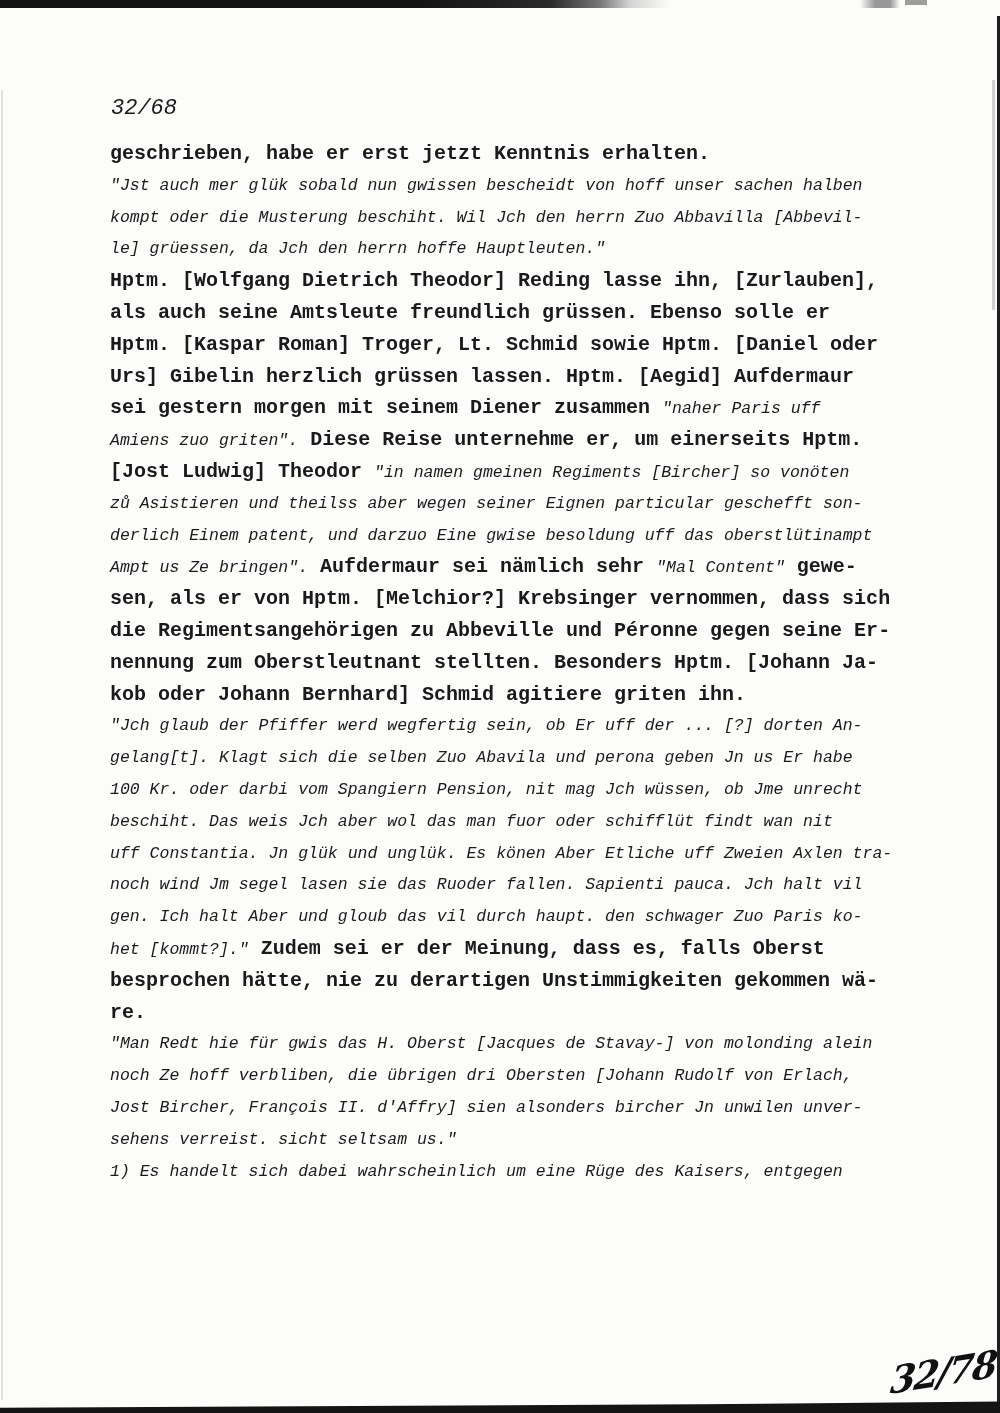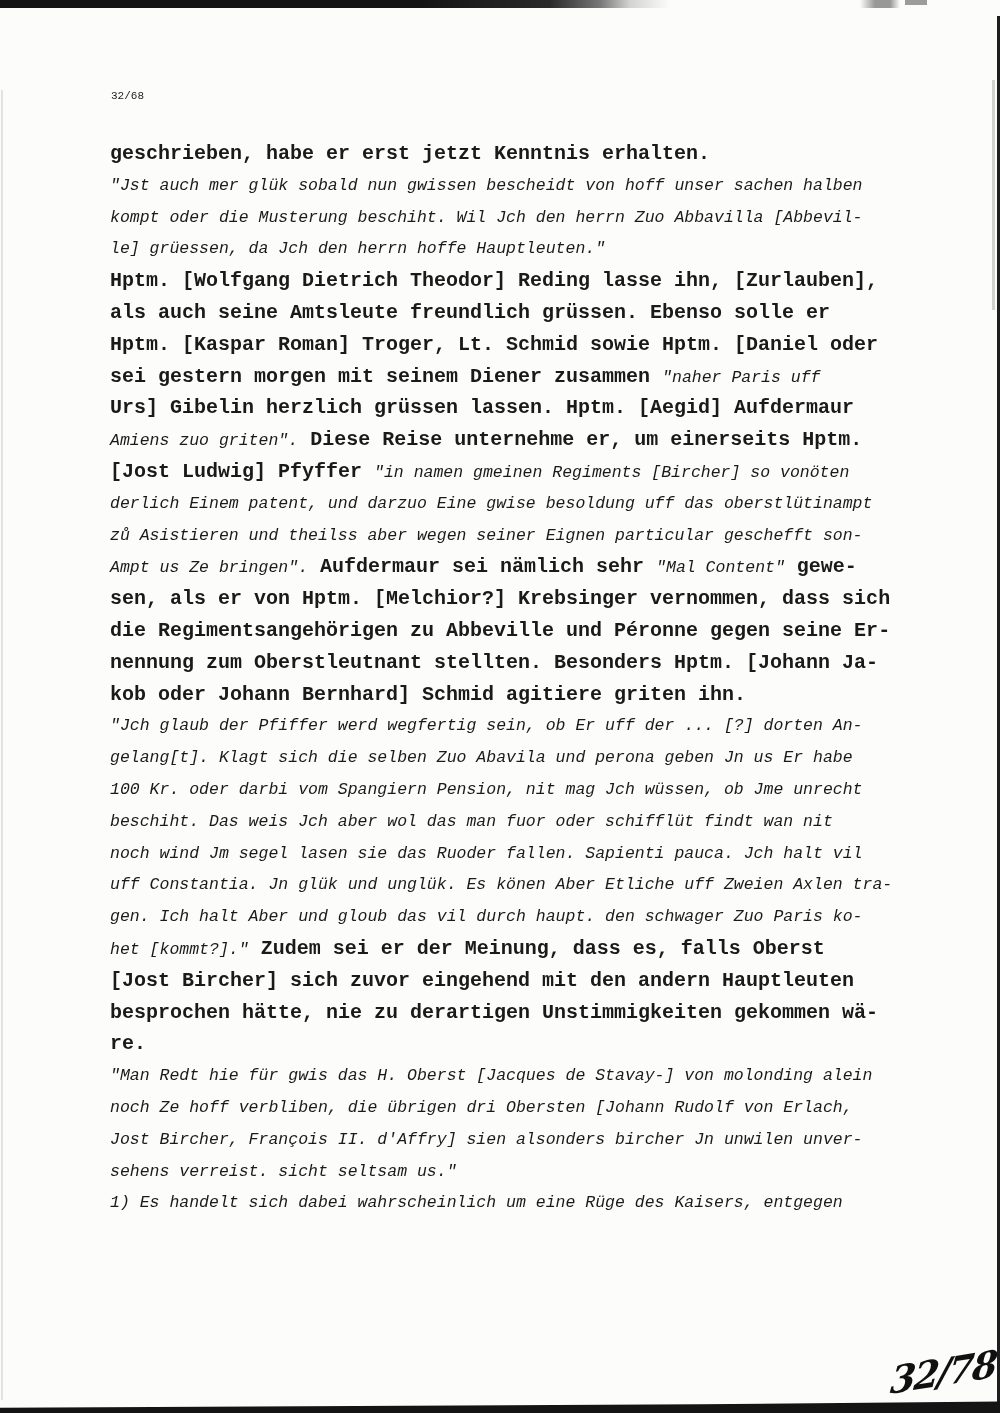--- a/index.html
+++ b/index.html
@@ -40,22 +40,22 @@
     position: absolute; top: 90px; left: 1px; width: 2px; height: 1310px;
     background: rgba(110,110,110,0.18);
   }
   .bottom-bar {
     position: absolute; bottom: 0; left: 0; width: 100%; height: 14px;
     background: #141414;
     clip-path: polygon(0 62%, 70% 38%, 100% 18%, 100% 100%, 0 100%);
   }
   
   .page-number {
-    position: absolute; left: 111px; top: 90px;
-    font-size: 11px;
+    position: absolute; left: 111px; top: 96px;
+    font-style: italic; font-size: 22px;
   }
   .text-block {
     position: absolute; left: 110px; top: 138px; width: 830px;
   }
   .line {
     height: 31.8px; line-height: 31.8px;
     white-space: pre;
   }
   .roman {
     font-size: 20px; font-weight: bold; letter-spacing: 0;
@@ -87,40 +87,39 @@
   <div class="page-number">32/68</div>
 
   <div class="text-block">
       <div class="line"><span class="roman">geschrieben, habe er erst jetzt Kenntnis erhalten.</span></div>
       <div class="line"><span class="italic">"Jst auch mer glük sobald nun gwissen bescheidt von hoff unser sachen halben</span></div>
       <div class="line"><span class="italic">kompt oder die Musterung beschiht. Wil Jch den herrn Zuo Abbavilla [Abbevil-</span></div>
       <div class="line"><span class="italic">le] grüessen, da Jch den herrn hoffe Hauptleuten."</span></div>
       <div class="line"><span class="roman">Hptm. [Wolfgang Dietrich Theodor] Reding lasse ihn, [Zurlauben],</span></div>
       <div class="line"><span class="roman">als auch seine Amtsleute freundlich grüssen. Ebenso solle er</span></div>
       <div class="line"><span class="roman">Hptm. [Kaspar Roman] Troger, Lt. Schmid sowie Hptm. [Daniel oder</span></div>
+      <div class="line"><span class="roman">Urs] Gibelin herzlich grüssen lassen. Hptm. [Aegid] Aufdermaur</span></div>
       <div class="line"><span class="roman">sei gestern morgen mit seinem Diener zusammen </span><span class="italic">"naher Paris uff</span></div>
-      <div class="line"><span class="roman">Urs] Gibelin herzlich grüssen lassen. Hptm. [Aegid] Aufdermaur</span></div>
       <div class="line"><span class="italic">Amiens zuo griten".</span><span class="roman"> Diese Reise unternehme er, um einerseits Hptm.</span></div>
-      <div class="line"><span class="roman">[Jost Ludwig] Pfyffer </span><span class="italic">"in namen gmeinen Regiments [Bircher] so vonöten</span></div>
+      <div class="line"><span class="roman">[Jost Ludwig] Theodor </span><span class="italic">"in namen gmeinen Regiments [Bircher] so vonöten</span></div>
+      <div class="line"><span class="italic">zů Asistieren und theilss aber wegen seiner Eignen particular geschefft son-</span></div>
       <div class="line"><span class="italic">derlich Einem patent, und darzuo Eine gwise besoldung uff das oberstlütinampt</span></div>
-      <div class="line"><span class="italic">zů Asistieren und theilss aber wegen seiner Eignen particular geschefft son-</span></div>
       <div class="line"><span class="italic">Ampt us Ze bringen".</span><span class="roman"> Aufdermaur sei nämlich sehr </span><span class="italic">"Mal Content"</span><span class="roman"> gewe-</span></div>
       <div class="line"><span class="roman">sen, als er von Hptm. [Melchior?] Krebsinger vernommen, dass sich</span></div>
       <div class="line"><span class="roman">die Regimentsangehörigen zu Abbeville und Péronne gegen seine Er-</span></div>
       <div class="line"><span class="roman">nennung zum Oberstleutnant stellten. Besonders Hptm. [Johann Ja-</span></div>
       <div class="line"><span class="roman">kob oder Johann Bernhard] Schmid agitiere griten ihn.</span></div>
       <div class="line"><span class="italic">"Jch glaub der Pfiffer werd wegfertig sein, ob Er uff der ... [?] dorten An-</span></div>
       <div class="line"><span class="italic">gelang[t]. Klagt sich die selben Zuo Abavila und perona geben Jn us Er habe</span></div>
       <div class="line"><span class="italic">100 Kr. oder darbi vom Spangiern Pension, nit mag Jch wüssen, ob Jme unrecht</span></div>
       <div class="line"><span class="italic">beschiht. Das weis Jch aber wol das man fuor oder schifflüt findt wan nit</span></div>
+      <div class="line"><span class="italic">uff Constantia. Jn glük und unglük. Es könen Aber Etliche uff Zweien Axlen tra-</span></div>
       <div class="line"><span class="italic">noch wind Jm segel lasen sie das Ruoder fallen. Sapienti pauca. Jch halt vil</span></div>
-      <div class="line"><span class="italic">uff Constantia. Jn glük und unglük. Es könen Aber Etliche uff Zweien Axlen tra-</span></div>
       <div class="line"><span class="italic">gen. Ich halt Aber und gloub das vil durch haupt. den schwager Zuo Paris ko-</span></div>
       <div class="line"><span class="italic">het [kommt?]."</span><span class="roman"> Zudem sei er der Meinung, dass es, falls Oberst</span></div>
-      <div class="line"><span class="roman">[Jost Bircher] sich zuvor eingehend mit den andern Hauptleuten</span></div>
       <div class="line"><span class="roman">besprochen hätte, nie zu derartigen Unstimmigkeiten gekommen wä-</span></div>
       <div class="line"><span class="roman">re.</span></div>
       <div class="line"><span class="italic">"Man Redt hie für gwis das H. Oberst [Jacques de Stavay-] von molonding alein</span></div>
       <div class="line"><span class="italic">noch Ze hoff verbliben, die übrigen dri Obersten [Johann Rudolf von Erlach,</span></div>
       <div class="line"><span class="italic">Jost Bircher, François II. d'Affry] sien alsonders bircher Jn unwilen unver-</span></div>
       <div class="line"><span class="italic">sehens verreist. sicht seltsam us."</span></div>
       <div class="line footnote-gap"><span class="italic">1) Es handelt sich dabei wahrscheinlich um eine Rüge des Kaisers, entgegen</span></div>
     </div>
 
   <div class="handwritten">32/78</div>

